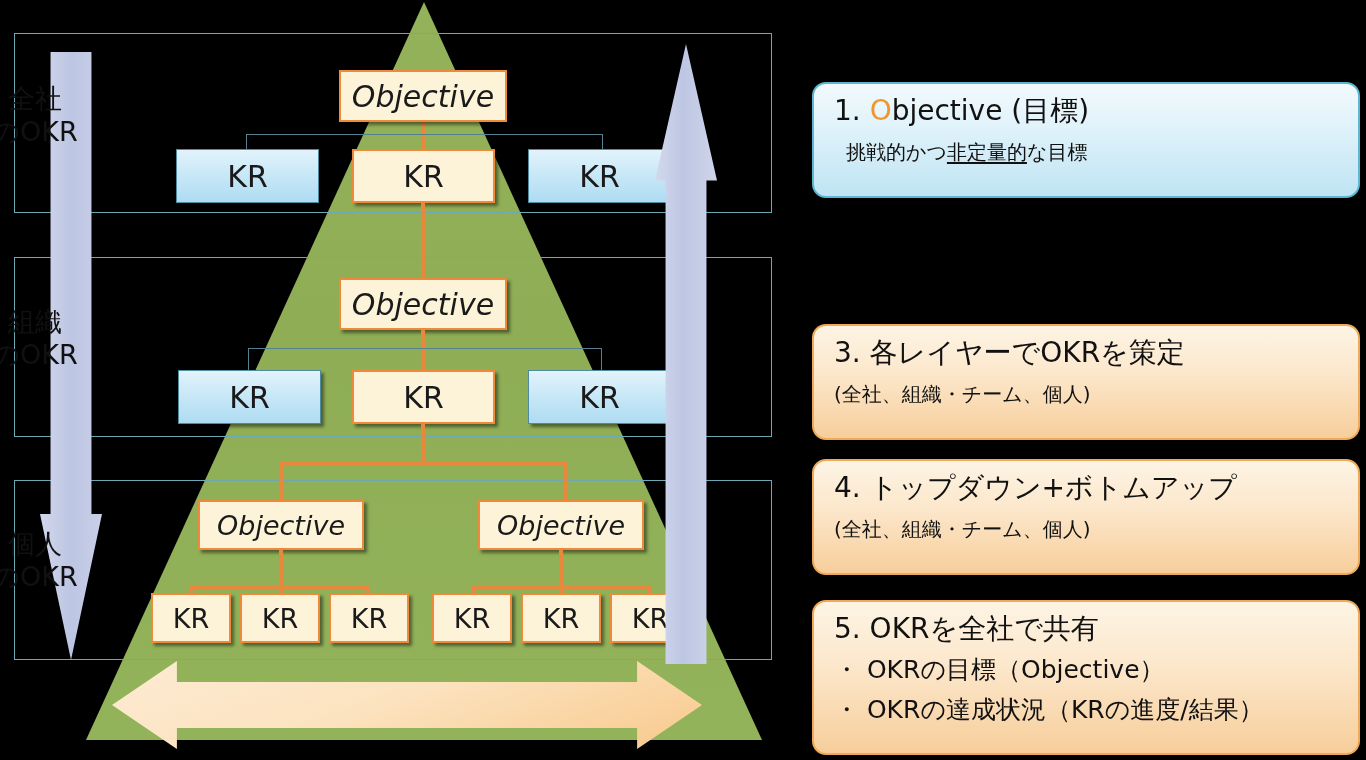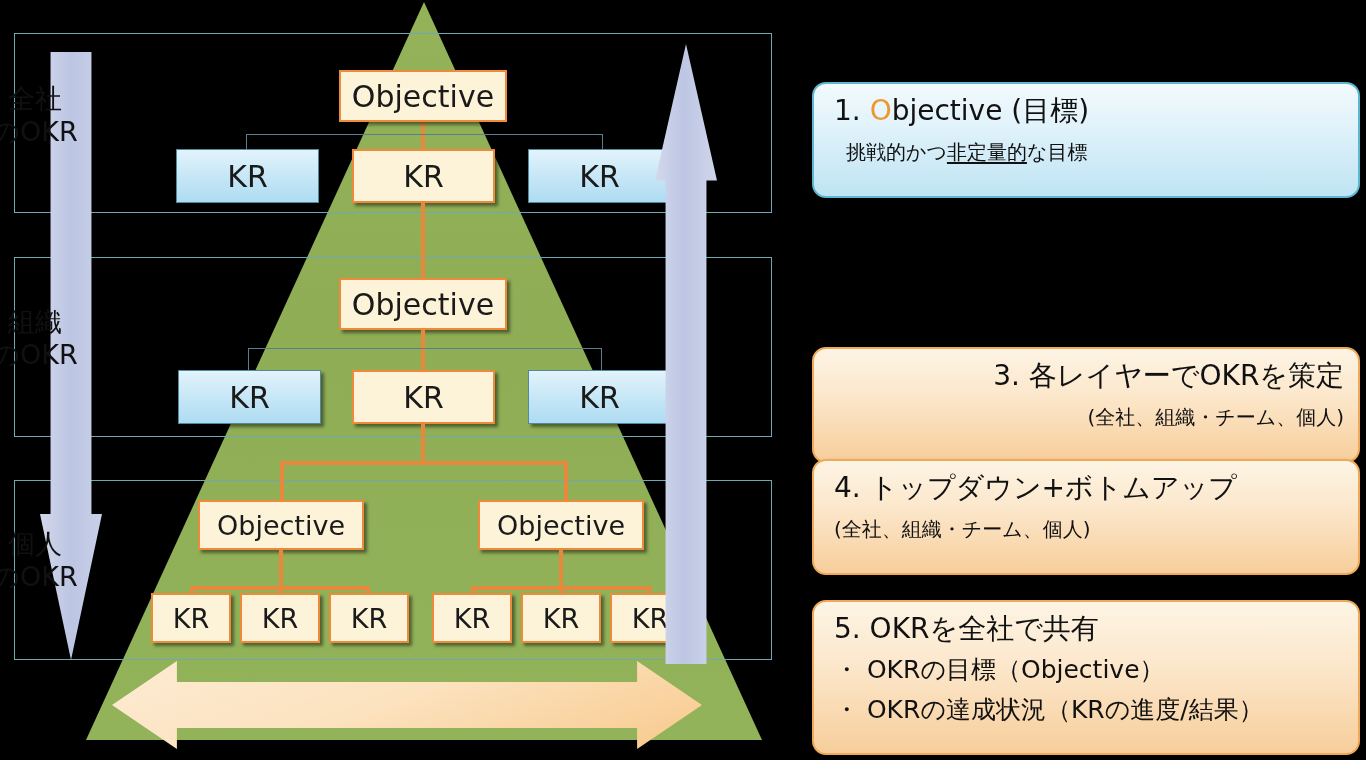--- a/index.html
+++ b/index.html
@@ -55,21 +55,21 @@
   .conn-blue{position:absolute;border-color:#55808F;border-style:solid;}
 
   
   .node{
     position:absolute;box-sizing:border-box;display:flex;
     align-items:center;justify-content:center;
     color:#1a1a1a;font-family:"DejaVu Sans",sans-serif;
     box-shadow:3px 3px 3px rgba(0,0,0,.45);
   }
   .node.obj{
-    background:#FCF3D9;border:2px solid #ED8B3A;font-size:30px;
+    background:#FCF3D9;border:2px solid #ED8B3A;font-size:30px;font-style:italic;
   }
   .node.kr-cream{
     background:#FCF3D9;border:2px solid #ED8B3A;font-size:30px;
   }
   .node.kr-blue{
     background:linear-gradient(180deg,#E2F3FB 0%,#C4E6F6 55%,#AEDCF2 100%);
     border:1.5px solid #4E8B9E;font-size:30px;
   }
   .node.obj-small{font-size:27px;}
   .node.kr-small{font-size:27px;}
@@ -202,21 +202,21 @@
 </div>
 
 <div id="panel">
 
   <div class="card blue" style="top:82px;height:116px;">
     <div class="l1"><span>1.</span> <span class="accent">O</span><span>bjective</span><span> (目標)</span></div>
     <div class="l2"><span>挑戦的かつ</span><span class="uline">非定量的</span><span>な目標</span></div>
   </div>
 
 
-  <div class="card orange" style="top:347px;height:116px;text-align:right;">
+  <div class="card orange" style="top:324px;height:116px;">
     <div class="l1"><span>3.</span><span> 各レイヤーでOKRを策定</span></div>
     <div class="l2 nopad">(全社、組織・チーム、個人)</div>
   </div>
 
   <div class="card orange" style="top:459px;height:116px;">
     <div class="l1"><span>4.</span><span> トップダウン+ボトムアップ</span></div>
     <div class="l2 nopad">(全社、組織・チーム、個人)</div>
   </div>
 
   <div class="card orange" style="top:600px;height:155px;">

